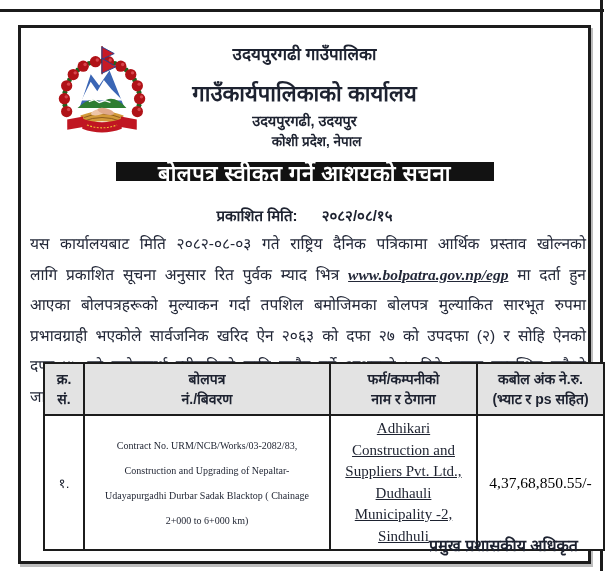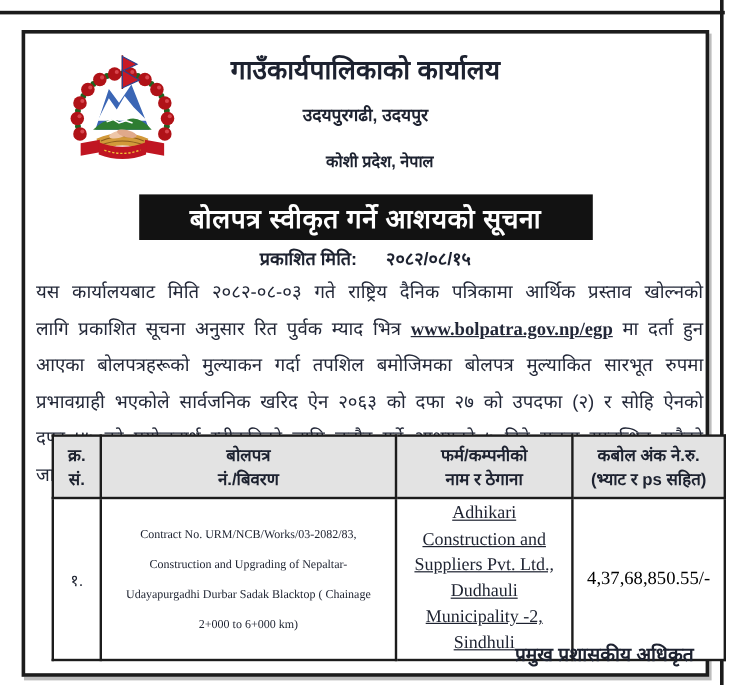--- a/index.html
+++ b/index.html
@@ -26,44 +26,45 @@
     box-shadow: 2px 3px 0 0 #bdbdbd;
   }
   .emblem {
     position: absolute; left: 34px; top: 14px; width: 94px; height: 104px;
   }
   .letterhead {
     position: absolute; top: 14px; left: 0; width: 100%;
     text-align: center; font-weight: bold; color: #1d2230;
   }
   .lh-municipality { font-size: 17px; margin-bottom: 12px; }
-  .lh-office       { font-size: 22px; margin-bottom: 13px; }
-  .lh-location     { font-size: 14.5px; margin-bottom: 20px; }
+  .lh-office       { font-size: 22px; margin-bottom: 3px; }
+  .lh-location     { font-size: 14.5px; margin-bottom: 2px; }
   .lh-province     { font-size: 13.5px; padding-left: 24px; }
   .banner {
     position: absolute; top: 134px; left: 50%; transform: translateX(-50%);
-    width: 378px; height: 38px;
+    width: 378px; height: 19px;
     background: #121212; color: #ffffff;
     display: flex; align-items: center; justify-content: center;
     font-size: 22px; font-weight: bold; letter-spacing: 0.5px;
   }
   .published {
     position: absolute; top: 177px; left: 0; width: 100%;
     text-align: center; font-weight: bold; font-size: 15px; color: #1d2230;
   }
   .published .date { margin-left: 20px; }
   .body-para {
     position: absolute; top: 201px; left: 9px; width: 556px;
     font-size: 15.5px; line-height: 30.5px;
     text-align: justify; color: #232838; word-spacing: 3px;
   }
   .body-para .url {
     font-family: "Liberation Serif", serif;
     font-weight: bold; text-decoration: underline; color: #232838;
     word-spacing: 0;
+    font-style: italic;
   }
   table.bids {
     position: absolute; top: 334px; left: 22px;
     width: 560px; border-collapse: collapse; table-layout: fixed;
   }
   table.bids th, table.bids td {
     border: 2px solid #1c1c1c; vertical-align: middle; text-align: center;
   }
   table.bids thead th {
     background: #e3e3e3; height: 52px;
@@ -164,20 +165,21 @@
     <polygon points="70,79 87,82 87,93 70,90" fill="#c01622"></polygon>
     <path d="M29,81 Q50,89 71,81 L71,92 Q50,100 29,92 Z" fill="#c01622"></path>
     <path d="M34,88 Q50,94 66,88" stroke="#f2c233" stroke-width="1.2" fill="none" stroke-dasharray="2 1.6"></path>
 
     <path d="M50,4 L50,34" stroke="#7a1616" stroke-width="1.4"></path>
     <polygon points="50,5 63,12 50,18" fill="#c81a25" stroke="#28408f" stroke-width="1"></polygon>
     <polygon points="50,17 65,26 50,33" fill="#c81a25" stroke="#28408f" stroke-width="1"></polygon>
   </svg>
 
   <div class="letterhead">
+    <div class="lh-municipality">उदयपुरगढी गाउँपालिका</div>
     <div class="lh-office">गाउँकार्यपालिकाको कार्यालय</div>
     <div class="lh-location">उदयपुरगढी, उदयपुर</div>
     <div class="lh-province">कोशी प्रदेश, नेपाल</div>
   </div>
 
   <div class="banner">
     <span>बोलपत्र स्वीकृत गर्ने आशयको सूचना</span>
   </div>
 
   <div class="published">

